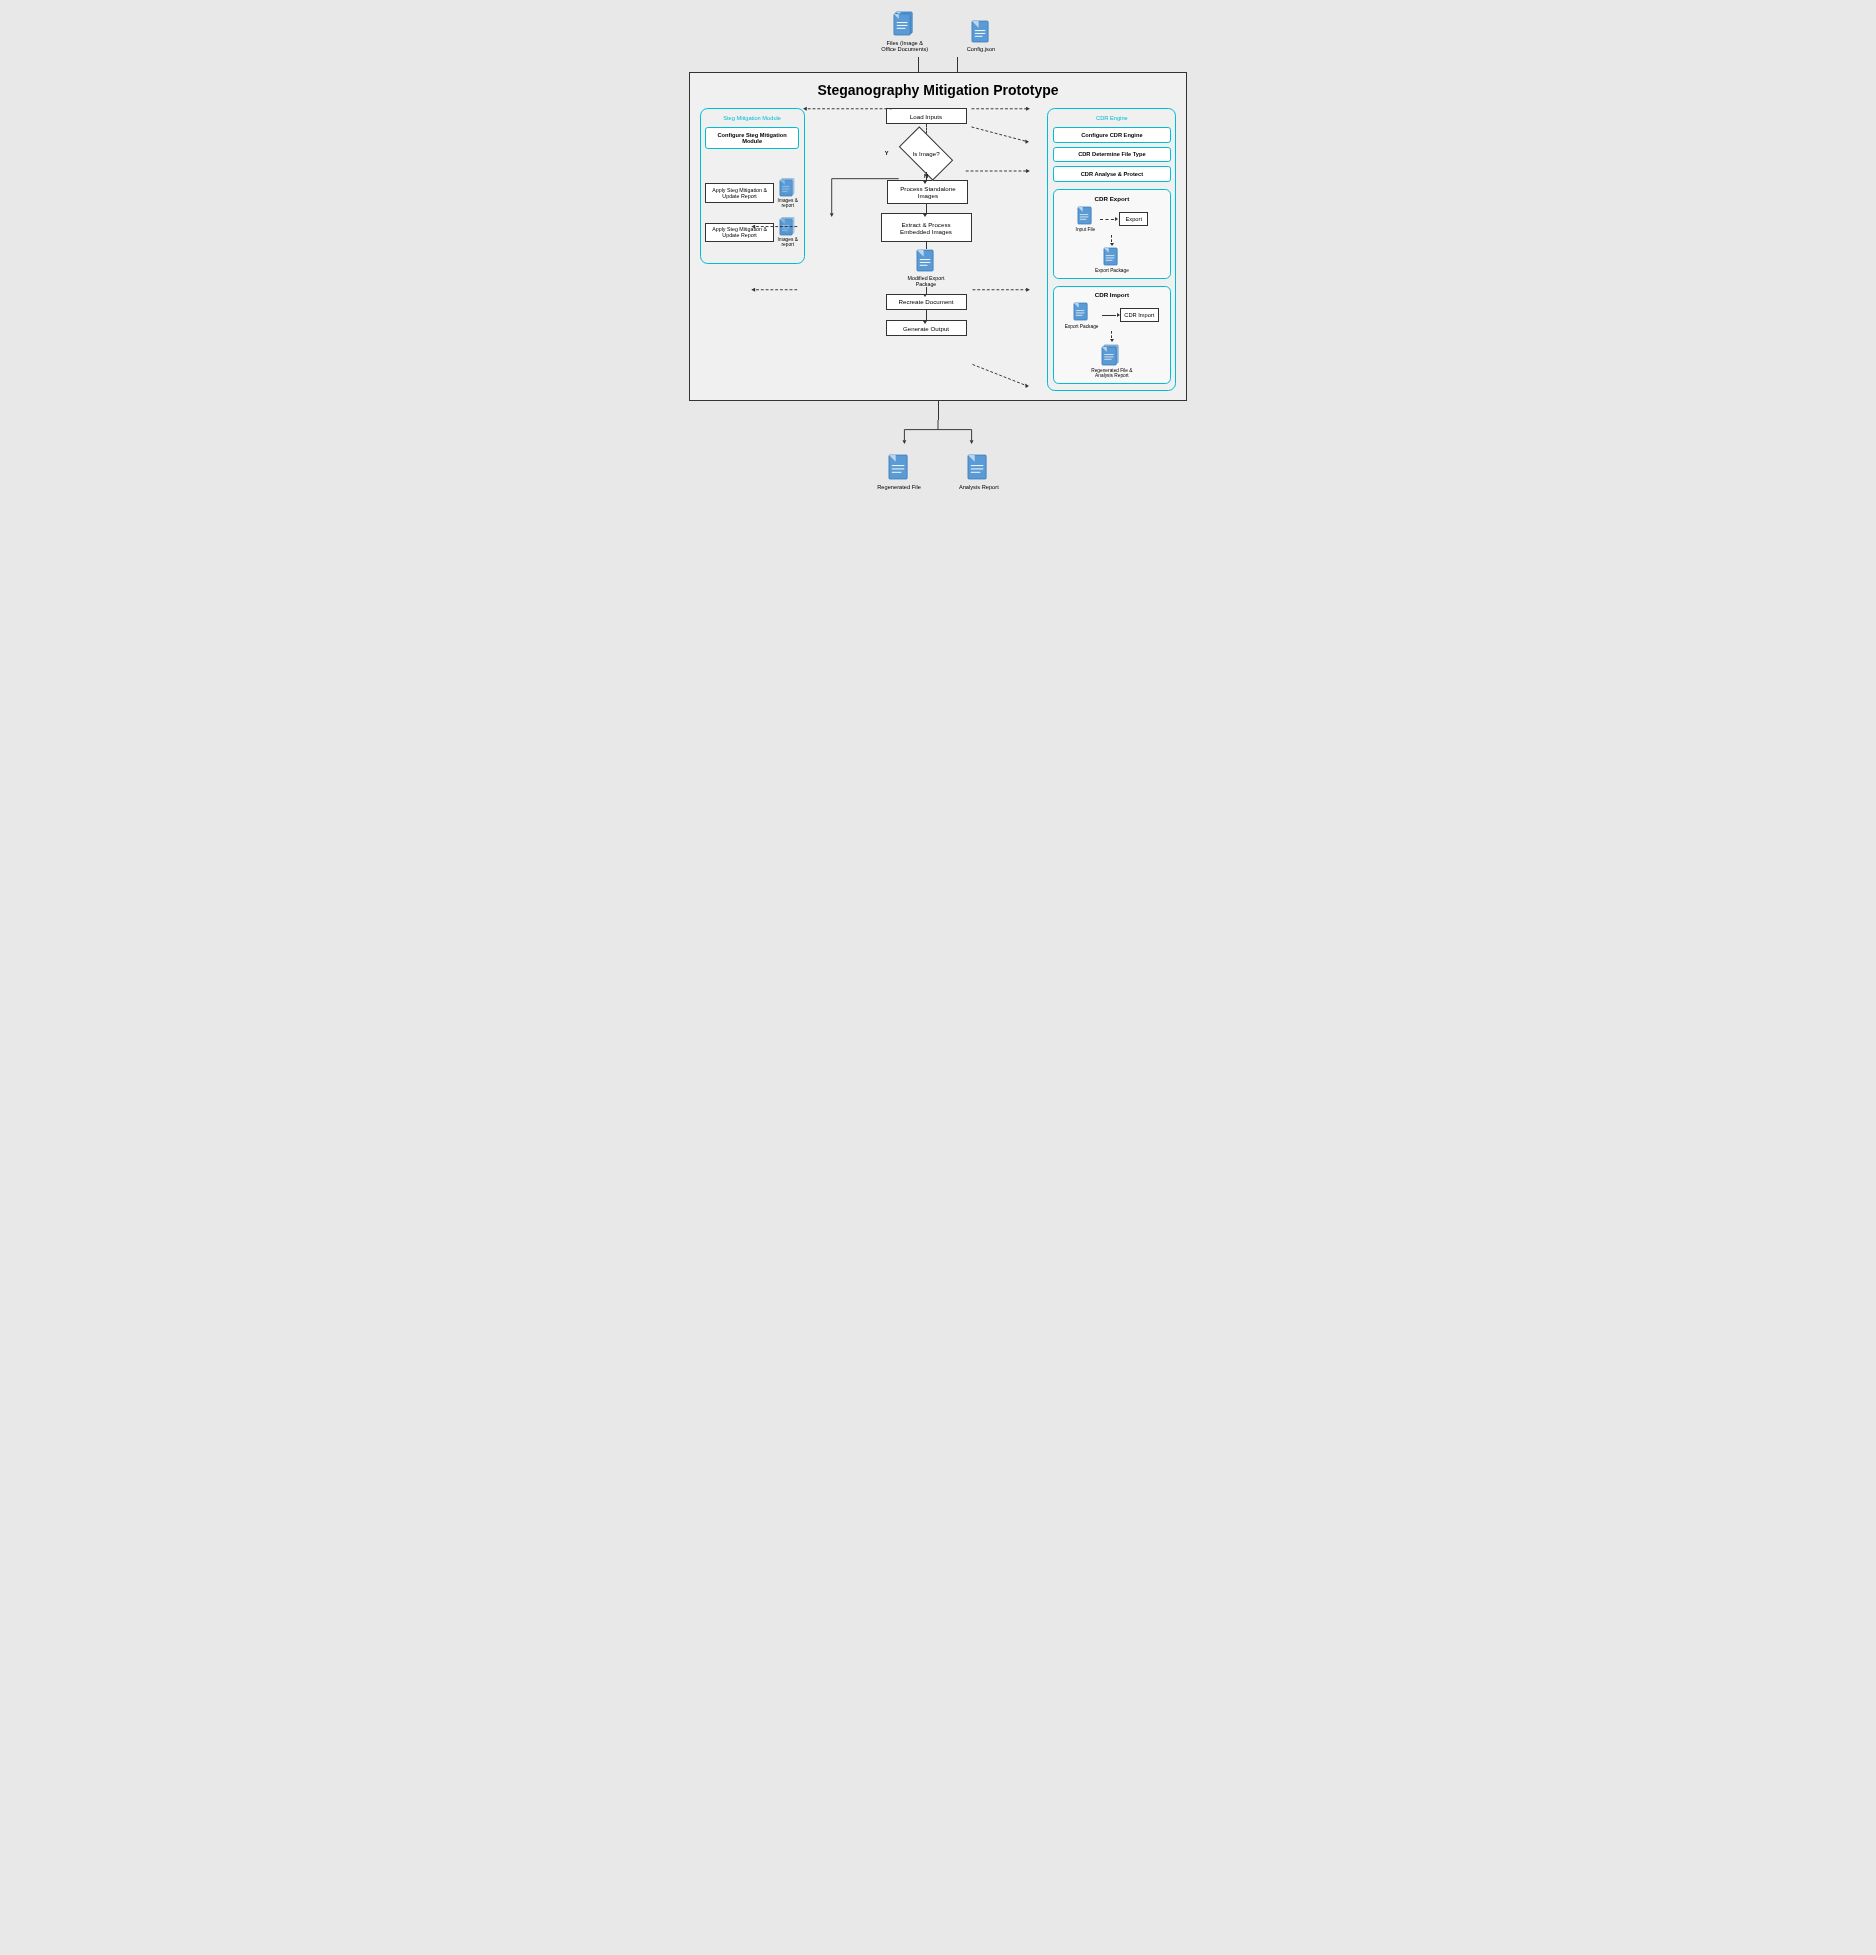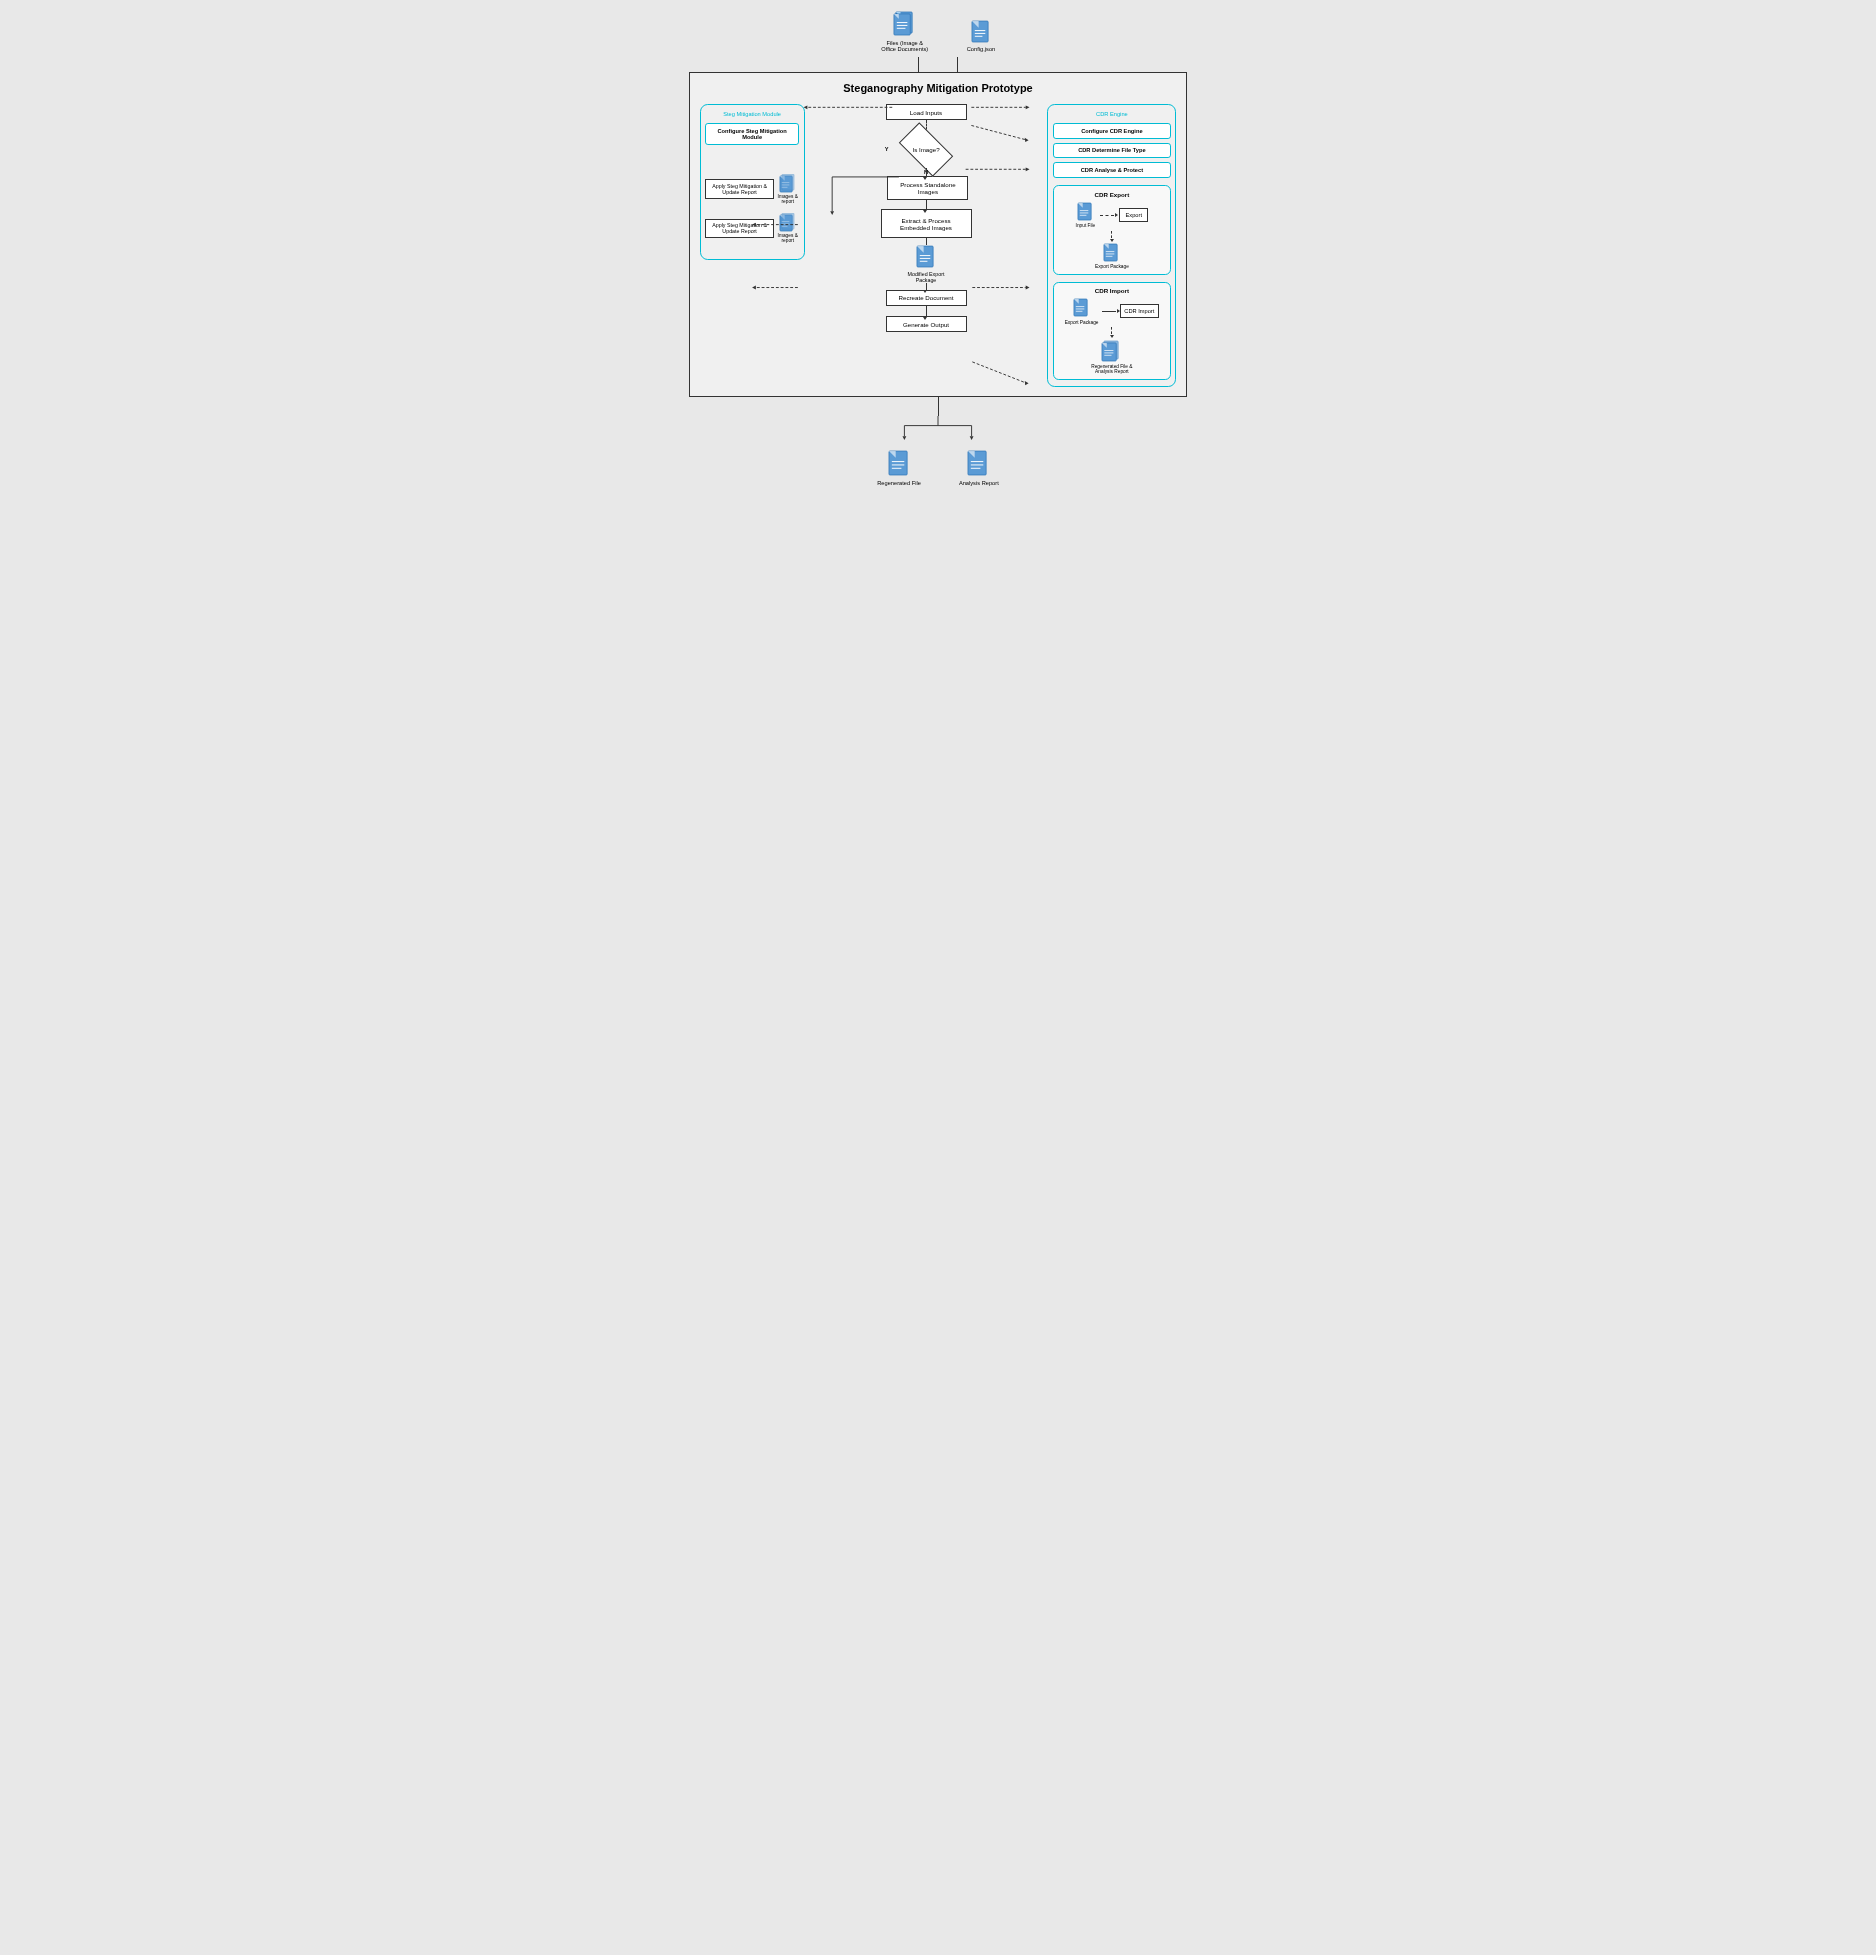--- a/index.html
+++ b/index.html
@@ -41,21 +41,21 @@
       border: 1px solid #333;
       background: #f0f0f0;
       width: 498px;
       padding: 9.6px;
       position: relative;
     }
 
     .main-title {
       text-align: center;
       font-weight: bold;
-      font-size: 11px;
+      font-size: 14px;
       margin-bottom: 9.6px;
     }
 
     
     .main-layout {
       display: flex;
       gap: 4.8px;
       align-items: flex-start;
     }
 

